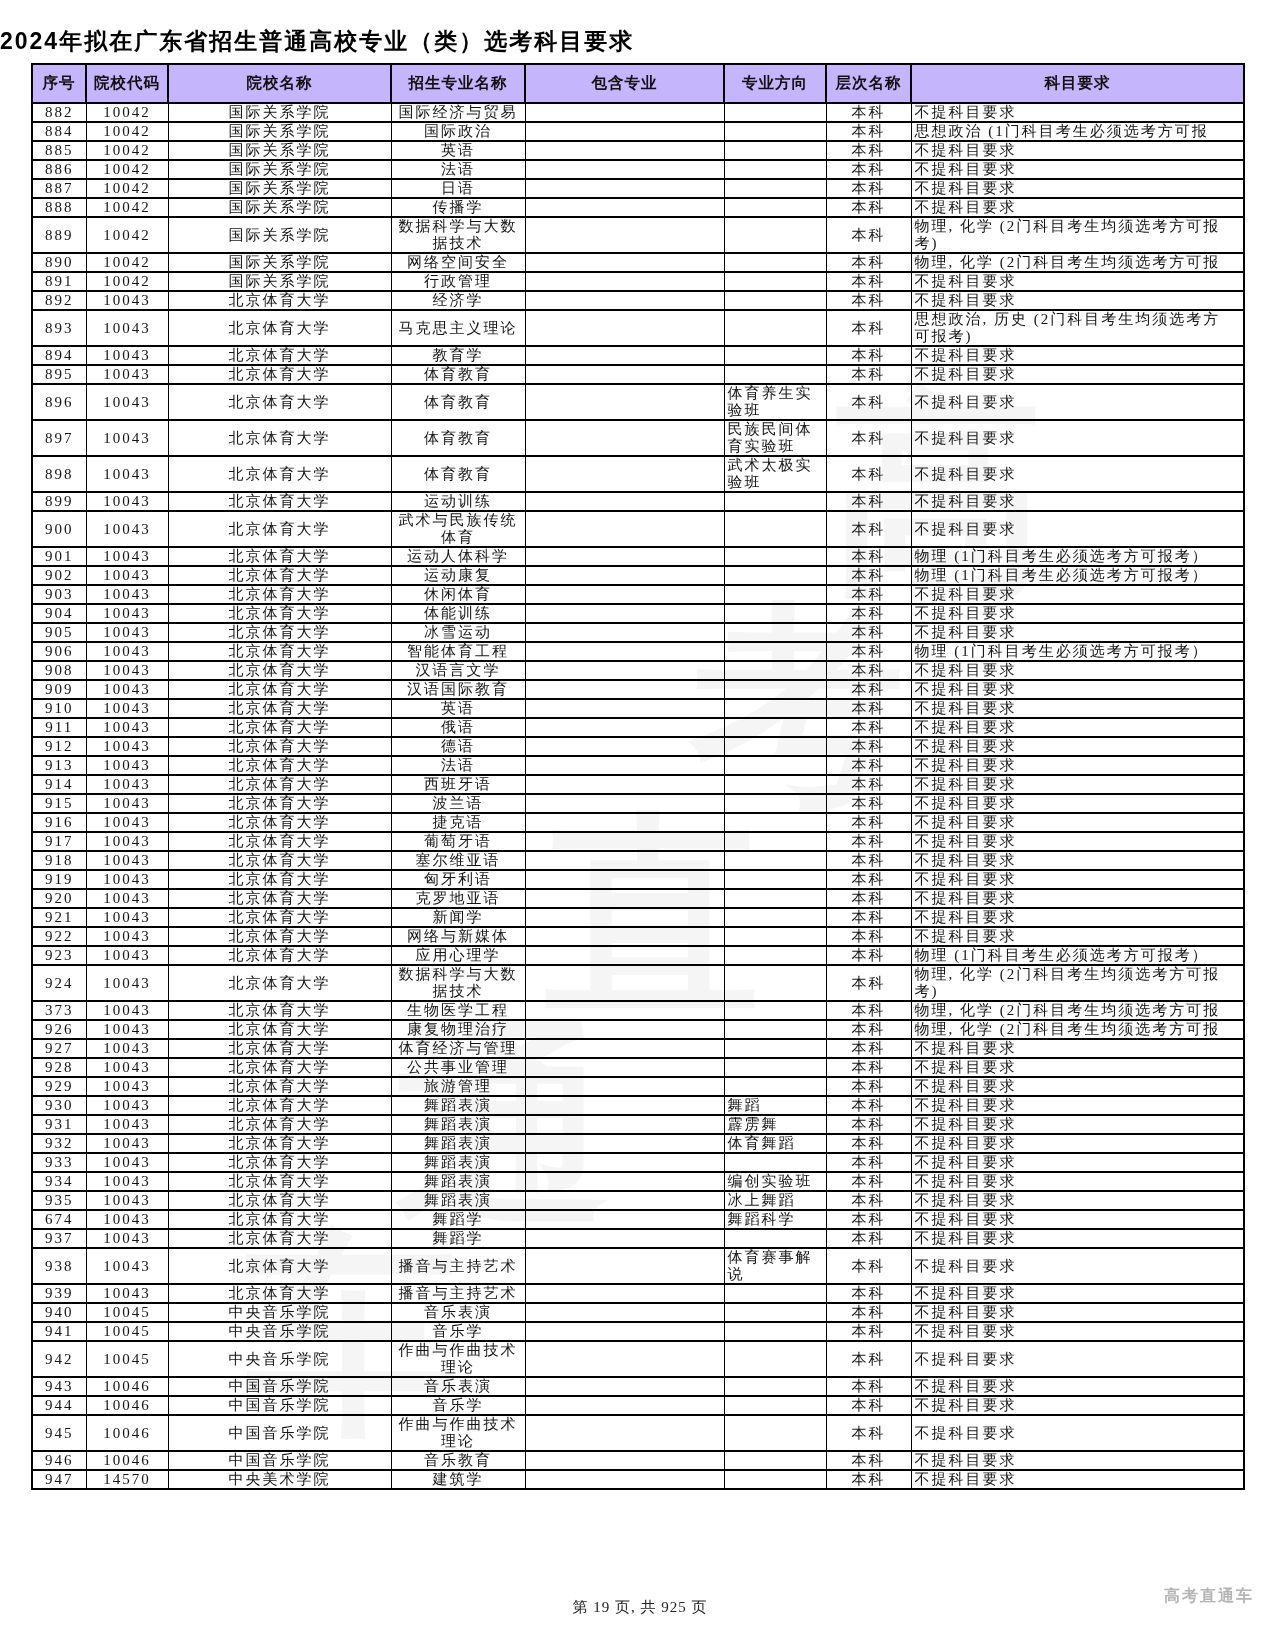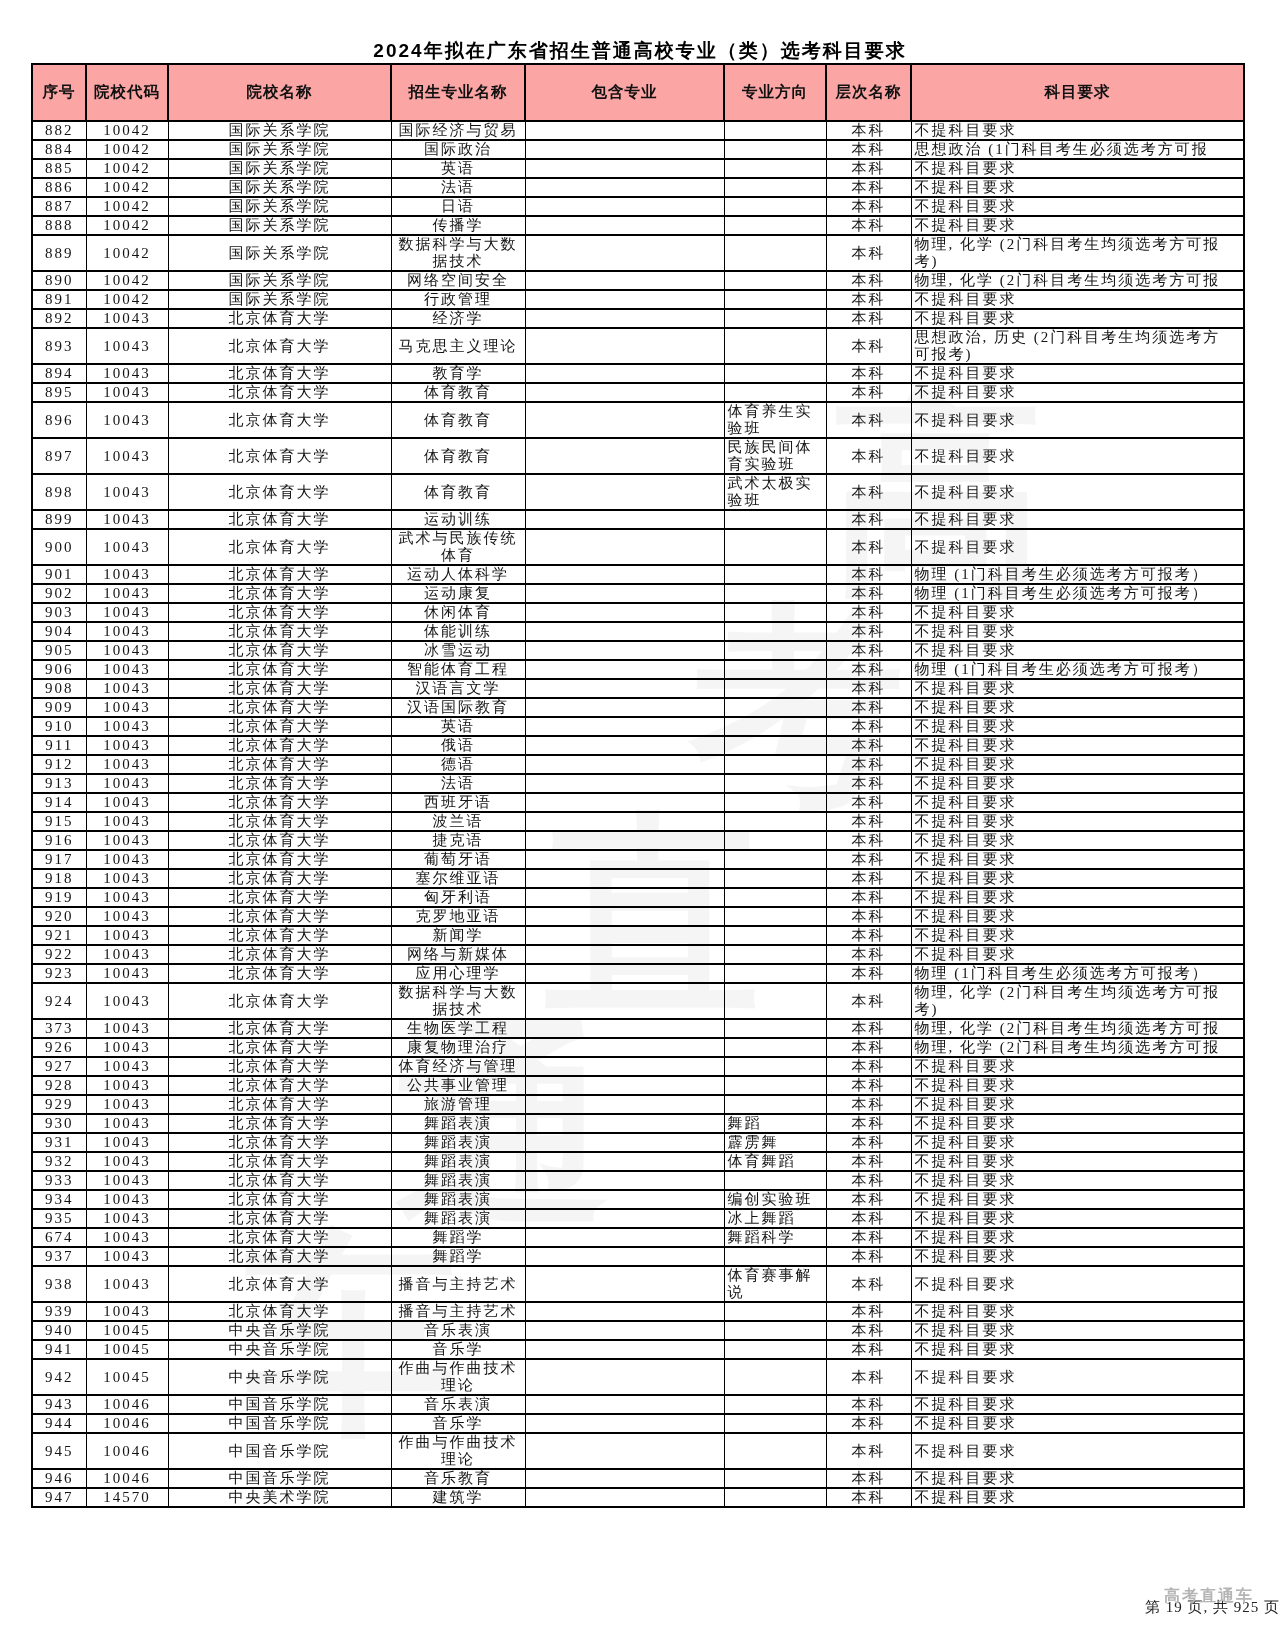--- a/index.html
+++ b/index.html
@@ -15,47 +15,47 @@
     color:rgba(50,50,50,0.05); line-height:1;
     font-family:"Liberation Serif","DejaVu Serif",serif;
   }
   .wm-char:nth-child(1){ left:830px; top:390px; }
   .wm-char:nth-child(2){ left:690px; top:600px; }
   .wm-char:nth-child(3){ left:545px; top:810px; }
   .wm-char:nth-child(4){ left:395px; top:1020px; }
   .wm-char:nth-child(5){ left:245px; top:1230px; }
 
   .title {
-    position:absolute; top:26px; left:0; right:0; margin:12px;
-    text-align:center; font-size:19px; font-weight:700; letter-spacing:2px;
+    position:absolute; top:26px; left:0; right:0; margin:0;
+    font-size:23px; font-weight:700; letter-spacing:2px;
     font-family:"Liberation Sans","DejaVu Sans",sans-serif; color:#000;
   }
 
   table.req-table {
     position:absolute; left:31px; top:63px; width:1212px;
     border-collapse:collapse; table-layout:fixed;
     border:2px solid #000;
   }
   .req-table th {
     font-family:"Liberation Sans","DejaVu Sans",sans-serif;
     font-weight:700; font-size:15.5px; letter-spacing:1px;
-    height:23px; padding:16px 2px; text-align:center;
-    border:2px solid #000; background:#fca5a5; overflow:hidden;
+    height:23px; padding:7px 2px; text-align:center;
+    border:2px solid #000; background:#c4b5fd; overflow:hidden;
   }
   .req-table td {
     font-size:15px; letter-spacing:2px; line-height:17px;
     padding:0 3px; text-align:center; vertical-align:middle;
     border-left:1px solid #000; border-right:1px solid #000;
     border-top:2px solid #000; border-bottom:2px solid #000;
     white-space:pre; overflow:hidden; color:#141414;
   }
   .req-table td.left { text-align:left; }
 
   .footer-page {
-    position:absolute; left:0; right:0; top:1598px; text-align:right;
+    position:absolute; left:0; right:0; top:1598px; text-align:center;
     font-size:15px; letter-spacing:1px; color:#222;
   }
   .brand {
     position:absolute; right:26px; top:1586px;
     font-family:"Liberation Sans","DejaVu Sans",sans-serif;
     font-size:16px; font-weight:700; letter-spacing:2px; color:#b5b5b5;
   }
 </style>
 </head>
 <body>

